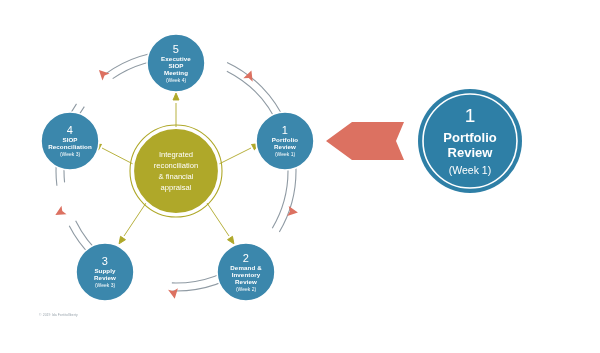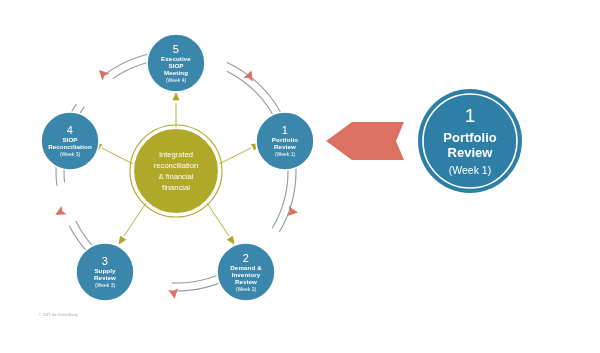--- a/index.html
+++ b/index.html
@@ -203,21 +203,21 @@
     <div class="node-title">Executive</div>
     <div class="node-title">SIOP</div>
     <div class="node-title">Meeting</div>
     <div class="node-week">(Week 4)</div>
   </div>
 
   <div class="center-label" style="left:133px; top:128px; width:86px; height:86px;">
     <div>Integrated</div>
     <div>reconciliation</div>
     <div>&amp; financial</div>
-    <div>financial</div>
+    <div>appraisal</div>
   </div>
 
   <div class="callout-label" style="left:418px; top:89px; width:104px; height:104px;">
     <div class="callout-num">1</div>
     <div class="callout-title">Portfolio</div>
     <div class="callout-title">Review</div>
     <div class="callout-week">(Week 1)</div>
   </div>
 
   <div id="copyright">© 2019  Ida Fortitollberty</div>

